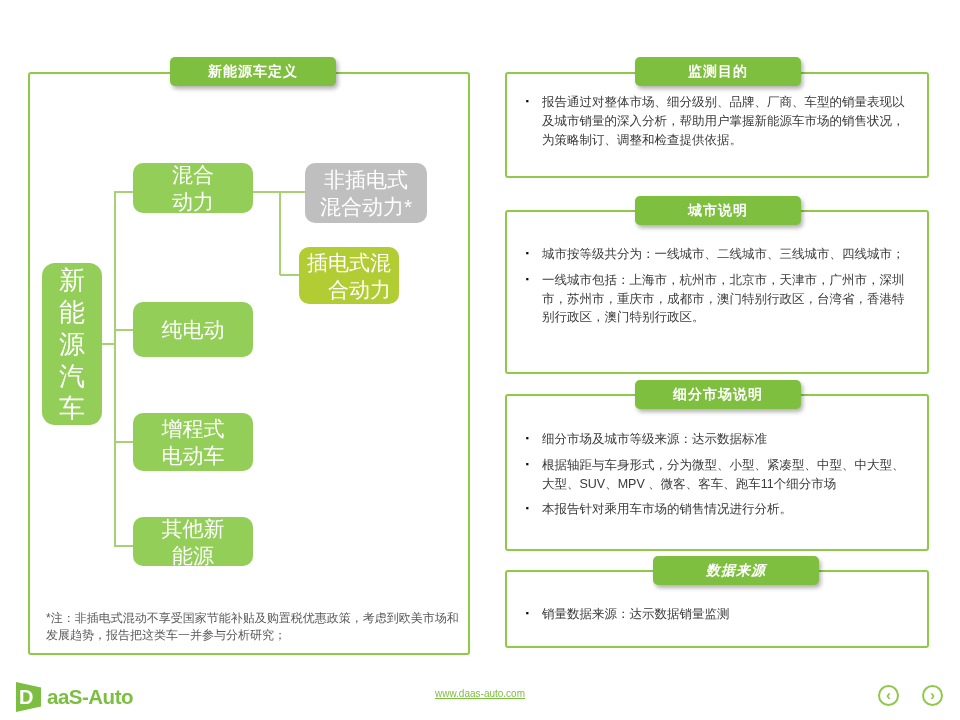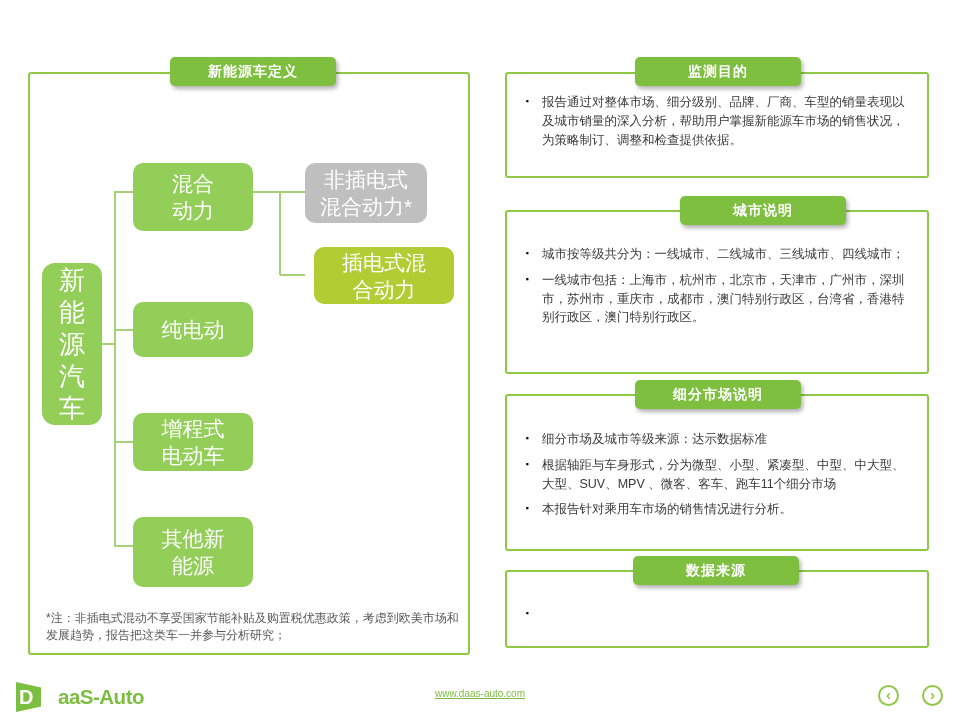--- a/index.html
+++ b/index.html
@@ -27,21 +27,21 @@
   .bullets{list-style:none;margin:0;padding:0;}
   .bullets li{display:flex;gap:9px;margin-bottom:7px;font-size:12.5px;line-height:1.5;color:var(--text-dark);}
   .bullets .sq{flex:none;width:12px;text-align:center;font-size:9px;padding-top:2px;color:#000;}
   .sec-content{position:absolute;left:0;right:0;box-sizing:border-box;padding:0 20px 0 16px;}
   
   #footer-logo{position:absolute;left:16px;top:682px;display:flex;align-items:center;}
   #logo-shape{width:25px;height:30px;background:var(--link-green);
               clip-path:polygon(0 0,100% 18%,100% 82%,0 100%);
               color:#fff;font-weight:bold;font-size:20px;display:flex;align-items:center;justify-content:flex-start;
               padding-left:3px;box-sizing:border-box;}
-  #logo-text{color:var(--link-green);font-weight:bold;font-size:20.5px;letter-spacing:-0.5px;margin-left:17px;}
+  #logo-text{color:var(--link-green);font-weight:bold;font-size:20.5px;letter-spacing:-0.5px;margin-left:6px;}
   #footer-link{position:absolute;left:400px;top:688px;width:160px;text-align:center;
                color:var(--link-green);font-size:10px;text-decoration:underline;cursor:pointer;}
   .navbtn{position:absolute;top:685px;width:21px;height:21px;box-sizing:border-box;
           border:2px solid var(--green-border);border-radius:50%;display:flex;align-items:center;
           justify-content:center;color:var(--green-border);font-size:15px;font-weight:bold;
           line-height:1;cursor:pointer;background:#fff;}
   .navbtn span{position:relative;top:-1px;}
 </style>
 </head>
 <body>
@@ -59,47 +59,47 @@
   <div class="cline" style="left:115px;top:545px;width:18px;height:2px;"></div>
   <div class="cline" style="left:253px;top:191px;width:52px;height:2px;"></div>
   <div class="cline" style="left:279px;top:191px;width:2px;height:84px;"></div>
   <div class="cline" style="left:280px;top:274px;width:25px;height:2px;"></div>
 
   <div class="node root" style="left:42px;top:263px;width:60px;height:162px;">新
 能
 源
 汽
 车</div>
-  <div class="node" style="left:133px;top:163px;width:120px;height:68px;">混合
+  <div class="node" style="left:133px;top:163px;width:120px;height:50px;">混合
 动力</div>
   <div class="node" style="left:133px;top:302px;width:120px;height:55px;">纯电动</div>
   <div class="node" style="left:133px;top:413px;width:120px;height:58px;">增程式
 电动车</div>
-  <div class="node" style="left:133px;top:517px;width:120px;height:70px;">其他新
+  <div class="node" style="left:133px;top:517px;width:120px;height:49px;">其他新
 能源</div>
   <div class="node gray" style="left:305px;top:163px;width:122px;height:60px;">非插电式
 混合动力*</div>
-  <div class="node yg" style="left:314px;top:247px;width:140px;height:57px;">插电式混
+  <div class="node yg" style="left:299px;top:247px;width:100px;height:57px;text-align:right;">插电式混
 合动力</div>
 
   <div class="footnote" style="left:46px;top:610px;width:418px;">*注：非插电式混动不享受国家节能补贴及购置税优惠政策，考虑到欧美市场和发展趋势，报告把这类车一并参与分析研究；</div>
 
   <div class="panel" style="left:505px;top:72px;width:424px;height:106px;"></div>
   <div class="badge" style="left:635px;top:57px;">监测目的</div>
   <div class="sec-content" style="left:505px;top:93px;width:424px;">
     <ul class="bullets">
       <li>
         <span class="sq">▪</span>
         <span>报告通过对整体市场、细分级别、品牌、厂商、车型的销量表现以及城市销量的深入分析，帮助用户掌握新能源车市场的销售状况，为策略制订、调整和检查提供依据。</span>
       </li>
     </ul>
   </div>
 
   <div class="panel" style="left:505px;top:210px;width:424px;height:164px;"></div>
-  <div class="badge" style="left:635px;top:196px;margin-left:45px;">城市说明</div>
+  <div class="badge" style="left:635px;top:196px;">城市说明</div>
   <div class="sec-content" style="left:505px;top:245px;width:424px;">
     <ul class="bullets">
       <li>
         <span class="sq">▪</span>
         <span>城市按等级共分为：一线城市、二线城市、三线城市、四线城市；</span>
       </li>
       <li>
         <span class="sq">▪</span>
         <span>一线城市包括：上海市，杭州市，北京市，天津市，广州市，深圳市，苏州市，重庆市，成都市，澳门特别行政区，台湾省，香港特别行政区，澳门特别行政区。</span>
       </li>
@@ -119,25 +119,26 @@
         <span>根据轴距与车身形式，分为微型、小型、紧凑型、中型、中大型、大型、SUV、MPV 、微客、客车、跑车11个细分市场</span>
       </li>
       <li>
         <span class="sq">▪</span>
         <span>本报告针对乘用车市场的销售情况进行分析。</span>
       </li>
     </ul>
   </div>
 
   <div class="panel" style="left:505px;top:570px;width:424px;height:78px;"></div>
-  <div class="badge" style="left:633px;top:556px;">数据来源</div>
+  <div class="badge" style="left:653px;top:556px;font-style:italic;">数据来源</div>
   <div class="sec-content" style="left:505px;top:605px;width:424px;">
     <ul class="bullets">
       <li>
         <span class="sq">▪</span>
+        <span>销量数据来源：达示数据销量监测</span>
       </li>
     </ul>
   </div>
 
   <div id="footer-logo">
     <div id="logo-shape">D</div>
     <span id="logo-text">aaS-Auto</span>
   </div>
   <div id="footer-link">www.daas-auto.com</div>
   <div class="navbtn" style="left:878px;">

